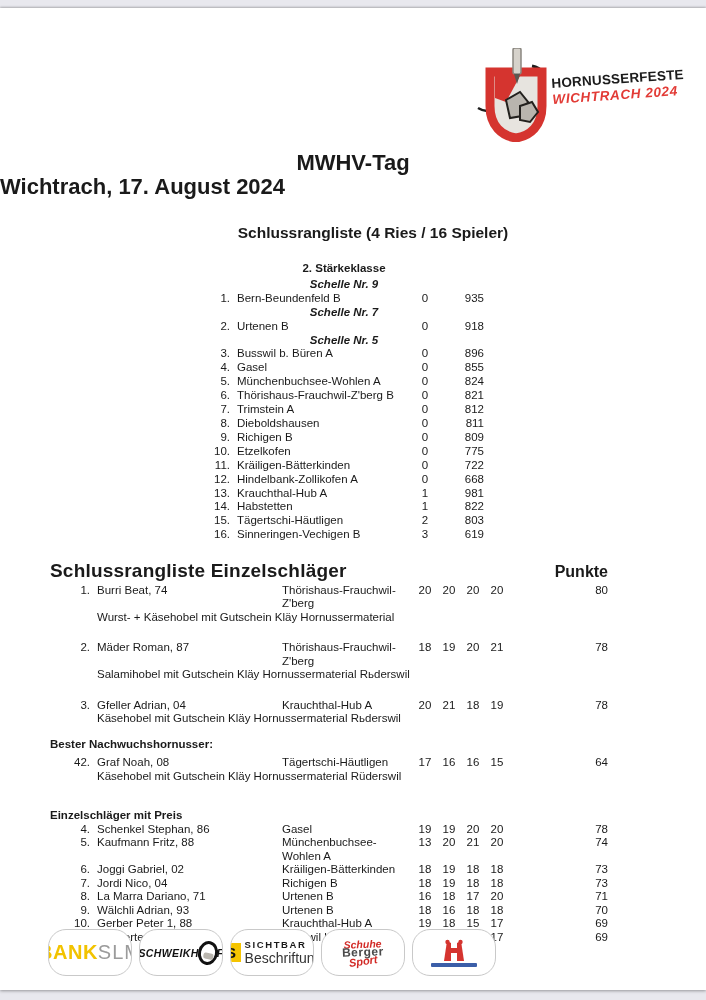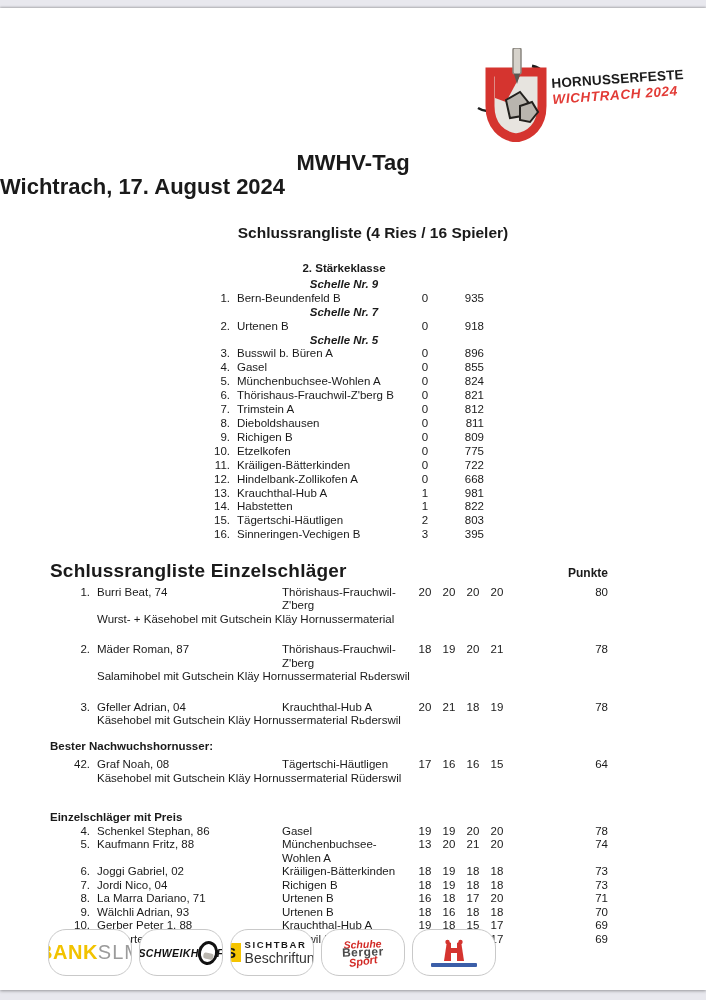--- a/index.html
+++ b/index.html
@@ -26,21 +26,21 @@
   .trow.team { display:grid; grid-template-columns:26px 1fr 30px 44px; }
   .trow.team .rank { text-align:right; }
   .trow.team .name { padding-left:7px; }
   .trow.team .fail { text-align:center; }
   .trow.team .pts { text-align:right; }
 
   
   .indiv { position:absolute; top:556px; left:50px; width:558px; font-size:11.5px; line-height:13.5px; }
   .indiv-head { display:flex; justify-content:space-between; align-items:baseline; }
   .indiv-head h2 { font-size:19px; font-weight:bold; letter-spacing:.2px; }
-  .indiv-head .punkte { font-size:12px; font-weight:bold; }
+  .indiv-head .punkte { font-size:16px; font-weight:bold; }
   .irow { display:grid; grid-template-columns:40px 185px 138px 24px 24px 24px 24px 1fr; }
   .irow .rank { text-align:right; }
   .irow .name, .irow .team { padding-left:7px; }
   .irow .sc { text-align:center; }
   .irow .pts { text-align:right; }
   .prize { padding-left:47px; }
   .group { margin-top:17px; }
   .group.first { margin-top:5px; }
   .sec-label { font-weight:bold; margin-top:12px; }
   .sec-label.with-gap { margin-top:26px; }
@@ -188,21 +188,21 @@
         <div class="trow team">
           <span class="rank">15.</span>
           <span class="name">Tägertschi-Häutligen</span>
           <span class="fail">2</span>
           <span class="pts">803</span>
         </div>
         <div class="trow team">
           <span class="rank">16.</span>
           <span class="name">Sinneringen-Vechigen B</span>
           <span class="fail">3</span>
-          <span class="pts">395</span>
+          <span class="pts">619</span>
         </div>
       </div>
   </div>
 
   <div class="indiv">
     <div class="indiv-head">
       <h2>Schlussrangliste Einzelschläger</h2>
       <span class="punkte">Punkte</span>
     </div>
     <div>

